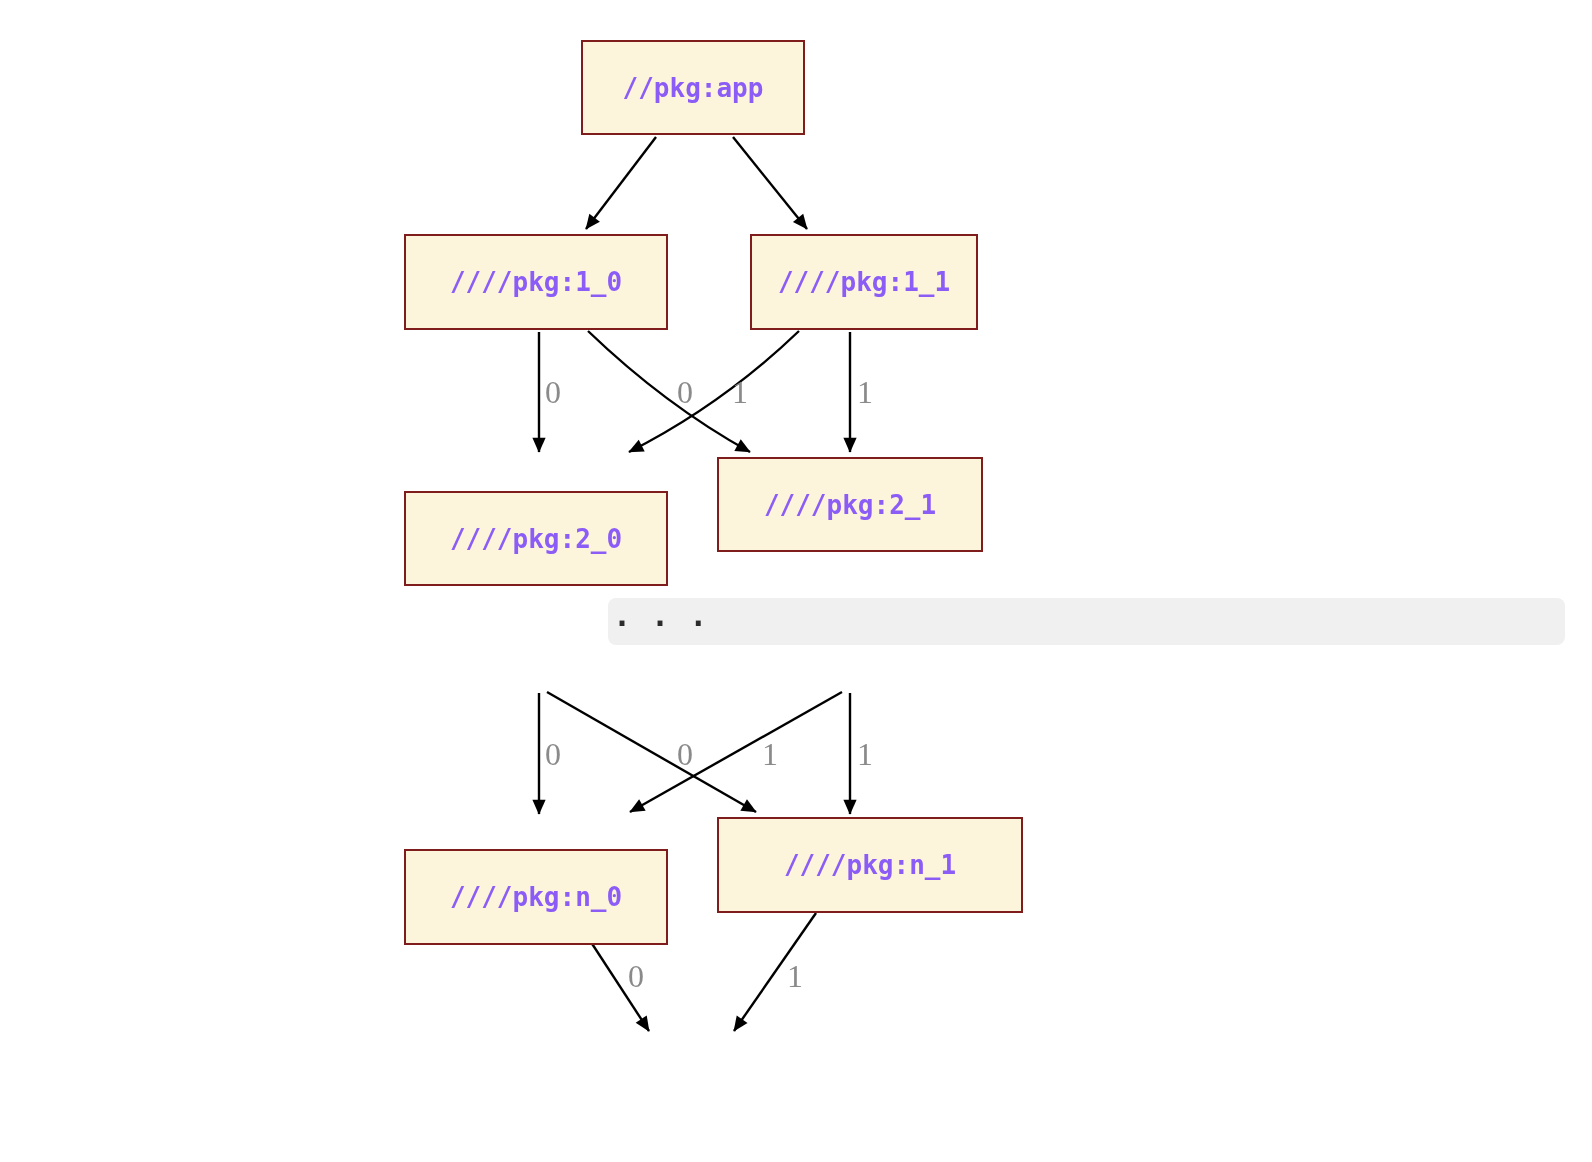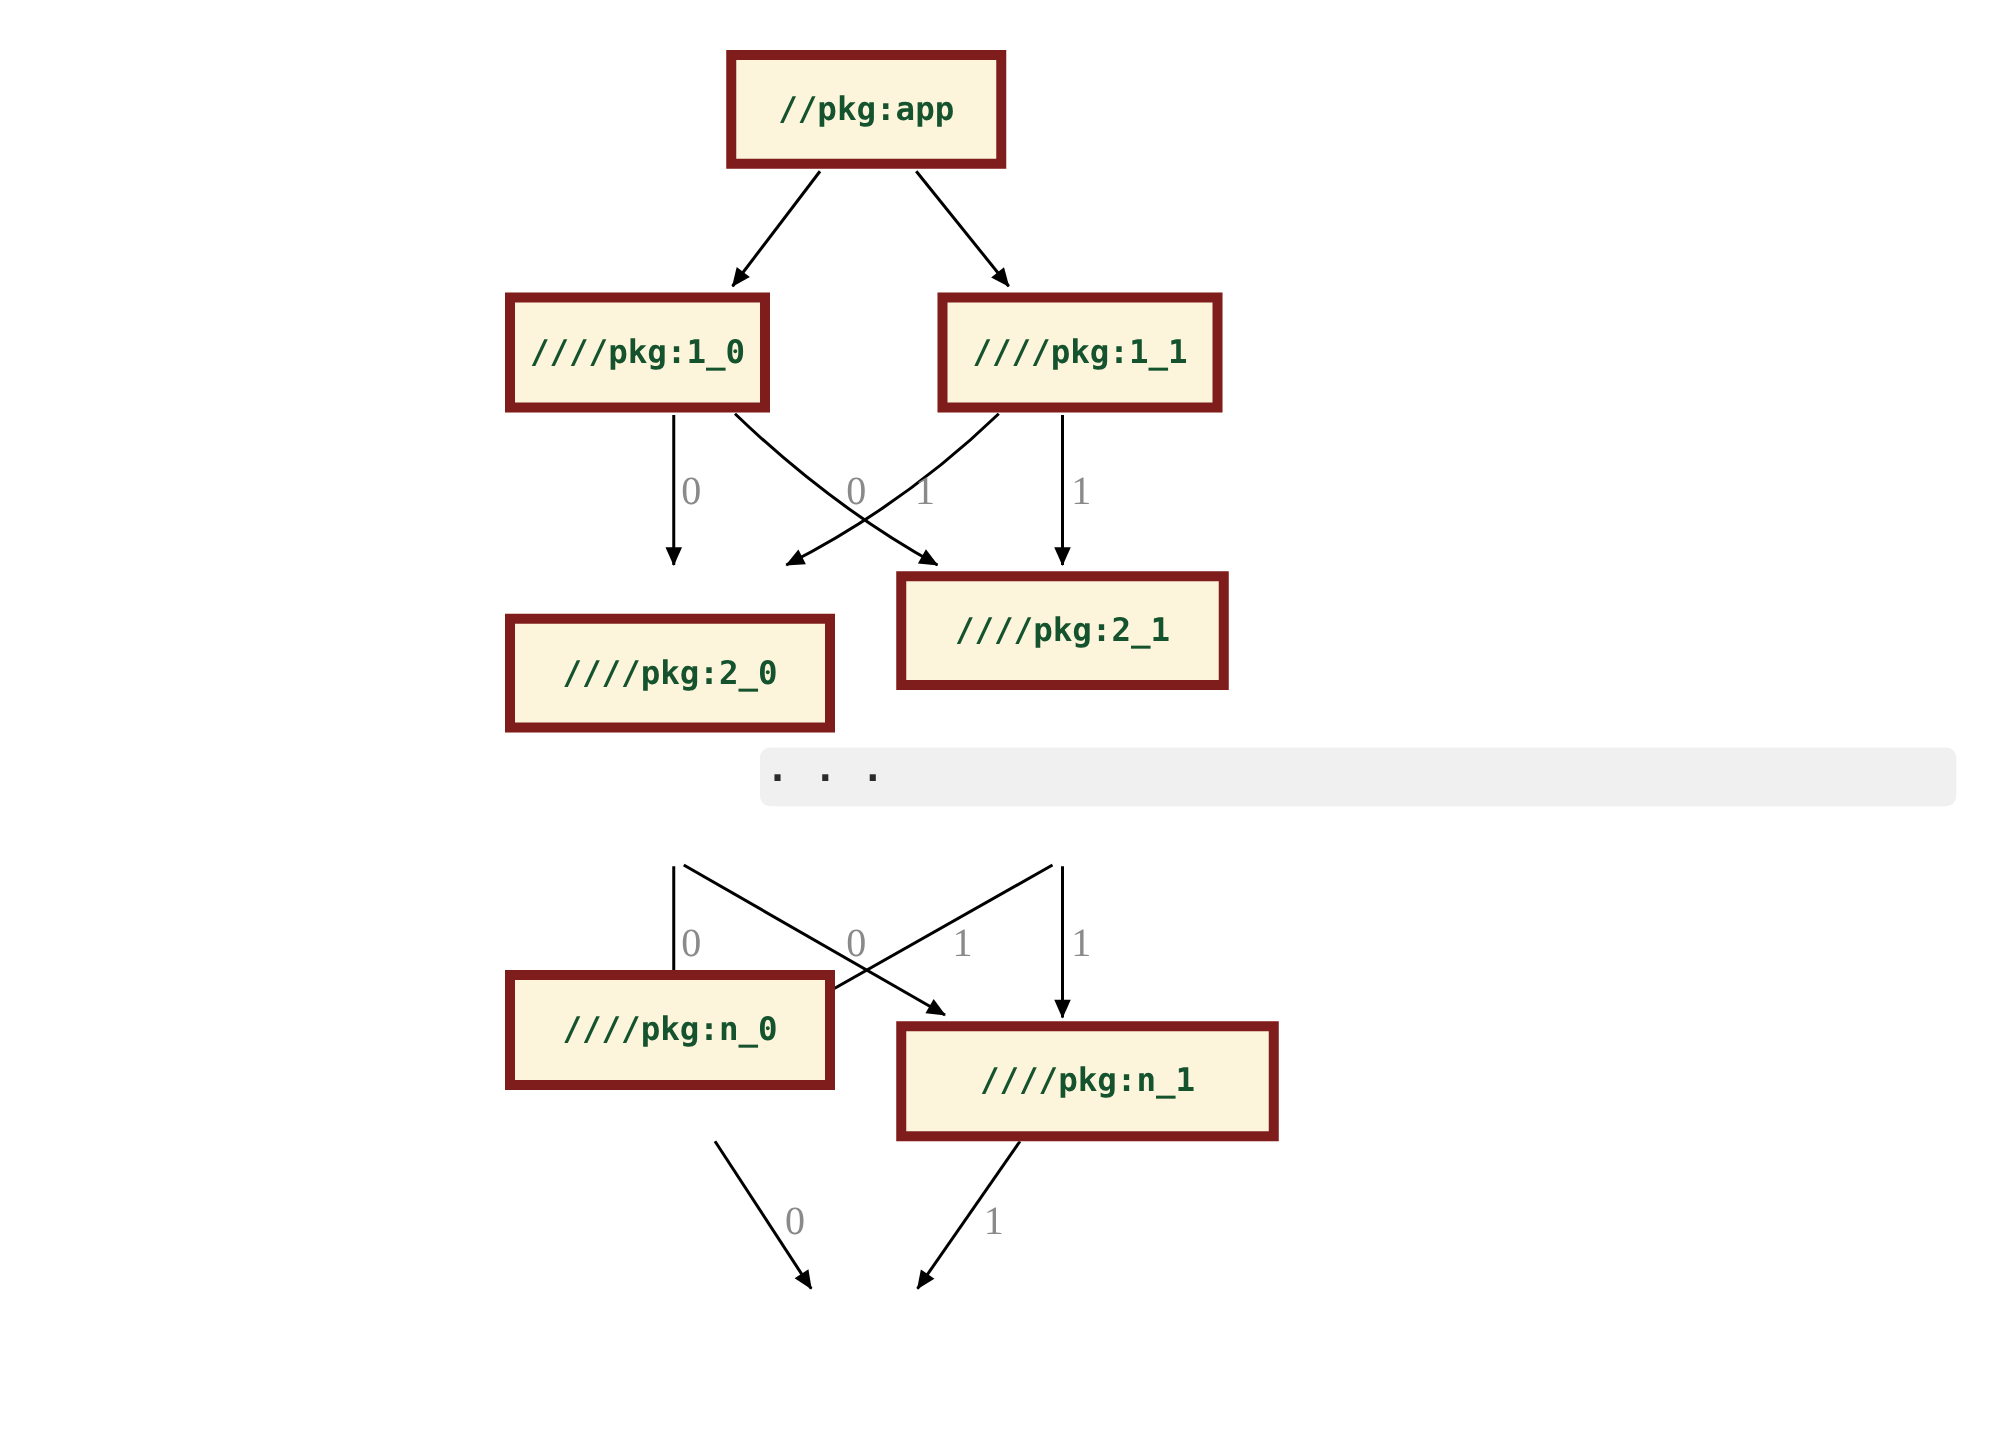--- a/index.html
+++ b/index.html
@@ -13,34 +13,34 @@
   }
   #edge-layer {
     position: absolute;
     left: 0; top: 0;
     width: 1592px; height: 1162px;
   }
   .node {
     position: absolute;
     box-sizing: border-box;
     background: #fdf5db;
-    border: 8px solid #7f1d1d;
+    border: 2px solid #7f1d1d;
     display: flex;
     align-items: center;
     justify-content: center;
     font: bold 26px "DejaVu Sans Mono", monospace;
-    color: #14532d;
+    color: #8b5cf6;
     white-space: nowrap;
   }
   .node-app  { left: 581px; top:   40px; width: 224px; height: 95px; }
-  .node-1-0  { left: 404px; top:  234px; width: 212px; height: 96px; }
+  .node-1-0  { left: 404px; top:  234px; width: 264px; height: 96px; }
   .node-1-1  { left: 750px; top:  234px; width: 228px; height: 96px; }
   .node-2-0  { left: 404px; top:  457px; width: 264px; height: 95px; margin-top: 34px; }
   .node-2-1  { left: 717px; top:  457px; width: 266px; height: 95px; }
-  .node-n-0  { left: 404px; top:  776px; width: 264px; height: 96px; }
+  .node-n-0  { left: 404px; top:  849px; width: 264px; height: 96px; }
   .node-n-1  { left: 717px; top:  817px; width: 306px; height: 96px; }
   .node-dep  { left: 582px; top: 1038px; width: 223px; height: 95px; }
   .edge-label {
     position: absolute;
     font: 32px "Liberation Serif", serif;
     line-height: 1;
     color: #8a8a8a;
   }
   .lbl-u0 { left: 545px; top: 376px; }
   .lbl-u1 { left: 677px; top: 376px; }

